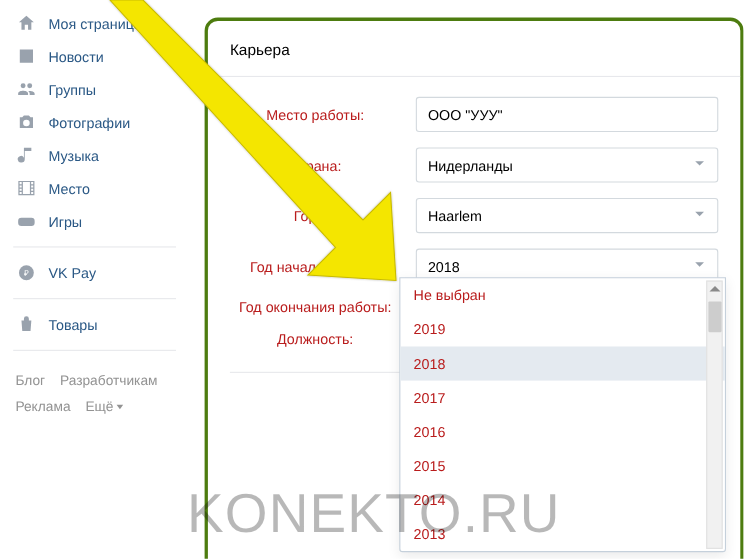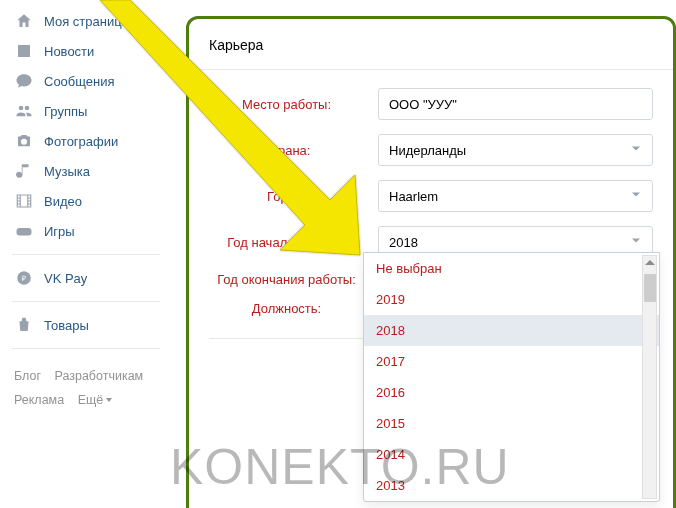--- a/index.html
+++ b/index.html
@@ -67,28 +67,20 @@
       <span class="nav-icon">
           <svg viewBox="0 0 24 24">
             <path d="M4 4h16v16H4zM6 7h12v2H6zm0 4h12v2H6zm0 4h8v2H6z"></path>
           </svg>
         </span>
       <span class="nav-label">Новости</span>
     </div>
     <div class="nav-item">
       <span class="nav-icon">
           <svg viewBox="0 0 24 24">
-            <path d="M12 3C6.5 3 2 6.6 2 11c0 2.4 1.3 4.5 3.3 6L4 21l4.6-2.2c1.1.3 2.2.5 3.4.5 5.5 0 10-3.6 10-8.3S17.5 3 12 3z"></path>
-          </svg>
-        </span>
-      <span class="nav-label">Сообщения</span>
-    </div>
-    <div class="nav-item">
-      <span class="nav-icon">
-          <svg viewBox="0 0 24 24">
             <path d="M8 11a3 3 0 100-6 3 3 0 000 6zm8 0a3 3 0 100-6 3 3 0 000 6zM2 19v-1.5C2 15 5.3 14 8 14s6 1 6 3.5V19H2zm14 0v-1.5c0-1.3-.7-2.3-1.8-3 .6-.2 1.2-.3 1.8-.3 2.7 0 6 1 6 3.5V19h-6z"></path>
           </svg>
         </span>
       <span class="nav-label">Группы</span>
     </div>
     <div class="nav-item">
       <span class="nav-icon">
           <svg viewBox="0 0 24 24">
             <path d="M4 6h3l2-2h6l2 2h3v13H4zM12 9a4 4 0 100 8 4 4 0 000-8z"></path>
           </svg>
@@ -102,21 +94,21 @@
           </svg>
         </span>
       <span class="nav-label">Музыка</span>
     </div>
     <div class="nav-item">
       <span class="nav-icon">
           <svg viewBox="0 0 24 24">
             <path d="M3 4h18v16H3zM7 4v16M17 4v16M3 8h4M3 12h4M3 16h4M17 8h4M17 12h4M17 16h4" stroke="#99a2ad" stroke-width="1.5" fill="none"></path>
           </svg>
         </span>
-      <span class="nav-label">Видео</span>
+      <span class="nav-label">Место</span>
     </div>
     <div class="nav-item">
       <span class="nav-icon">
           <svg viewBox="0 0 24 24">
             <path d="M6 8h12a4 4 0 014 4v2a4 4 0 01-4 4H6a4 4 0 01-4-4v-2a4 4 0 014-4zm1 3v4m-2-2h4m8-1a1 1 0 110 2 1 1 0 010-2zm2 2a1 1 0 110 2 1 1 0 010-2z"></path>
           </svg>
         </span>
       <span class="nav-label">Игры</span>
     </div>
 

